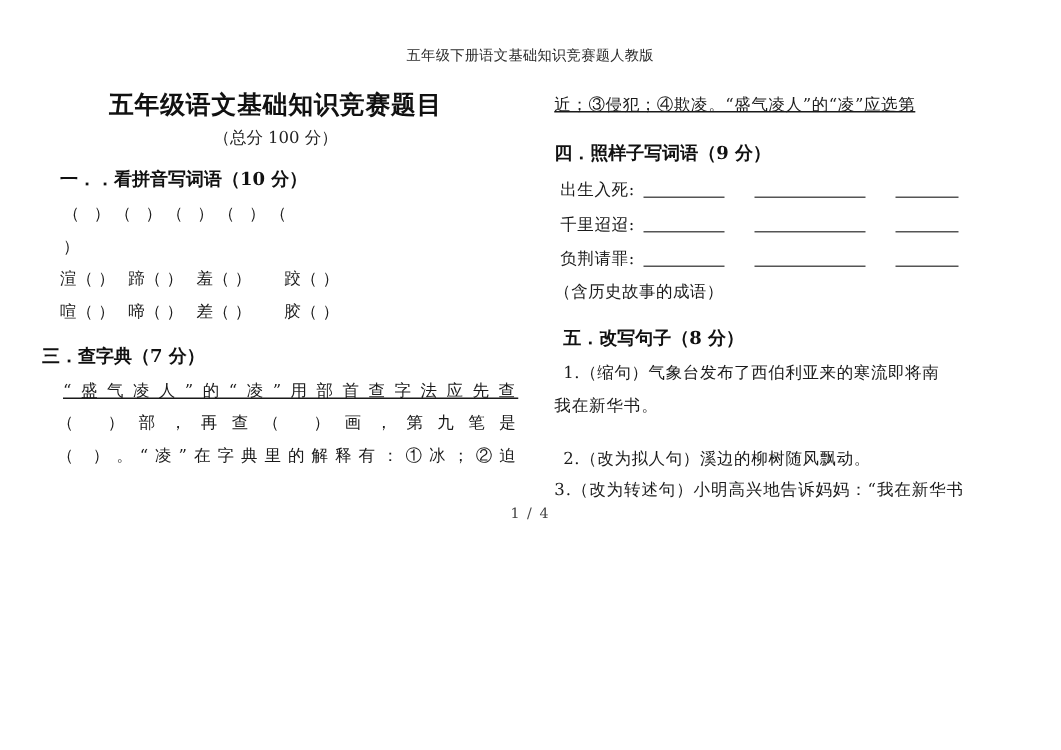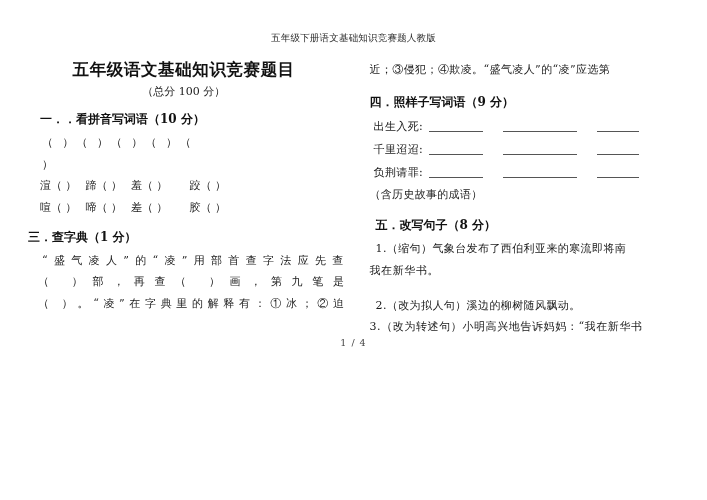--- a/index.html
+++ b/index.html
@@ -96,35 +96,37 @@
   .pairs .cell.wide { margin-right: 22px; }
 
   .q-spread {
     font-size: 11px;
     line-height: 1.95;
     margin: 0;
     text-align: justify;
     text-align-last: justify;
     letter-spacing: 2.2px;
     text-indent: 20px;
+    text-decoration: underline;
   }
   .q-spread2 {
     font-size: 11px;
     line-height: 1.95;
     margin: 0;
     text-align: justify;
     text-align-last: justify;
     letter-spacing: 1.6px;
     padding-left: 16px;
   }
   .rt-first {
     font-size: 11px;
     line-height: 1.95;
     margin: 0;
     letter-spacing: 0.4px;
+    text-decoration: underline;
   }
   .rt-second {
     font-size: 11px;
     line-height: 1.95;
     margin: 0;
     padding-left: 4px;
     letter-spacing: 0.4px;
   }
   .blank-u {
     display: inline-block;
@@ -194,21 +196,21 @@
         <span class="tail">）</span>
       </div>
 
       <div class="pairs">
         <span class="cell">渲（    ）</span><span class="cell">蹄（    ）</span><span class="cell wide">羞（   ）</span><span class="cell">跤（     ）</span>
       </div>
       <div class="pairs">
         <span class="cell">喧（    ）</span><span class="cell">啼（    ）</span><span class="cell wide">差（   ）</span><span class="cell">胶（     ）</span>
       </div>
 
-      <div class="sec-head nodent" style="text-indent:6px">三．查字典（1 分）</div>
+      <div class="sec-head nodent" style="text-indent:6px">三．查字典（7 分）</div>
       <div class="q-spread">“盛气凌人”的“凌”用部首查字法应先查</div>
       <div class="q-spread2">（     ）部，再查（      ）画，第九笔是</div>
       <div class="q-spread2">（     ）。“凌”在字典里的解释有：①冰；②迫</div>
 
     </div>
 
     <div class="col col-right">
 
       <div class="rt-first">近；③侵犯；④欺凌。“盛气凌人”的“凌”应选第</div>
 

